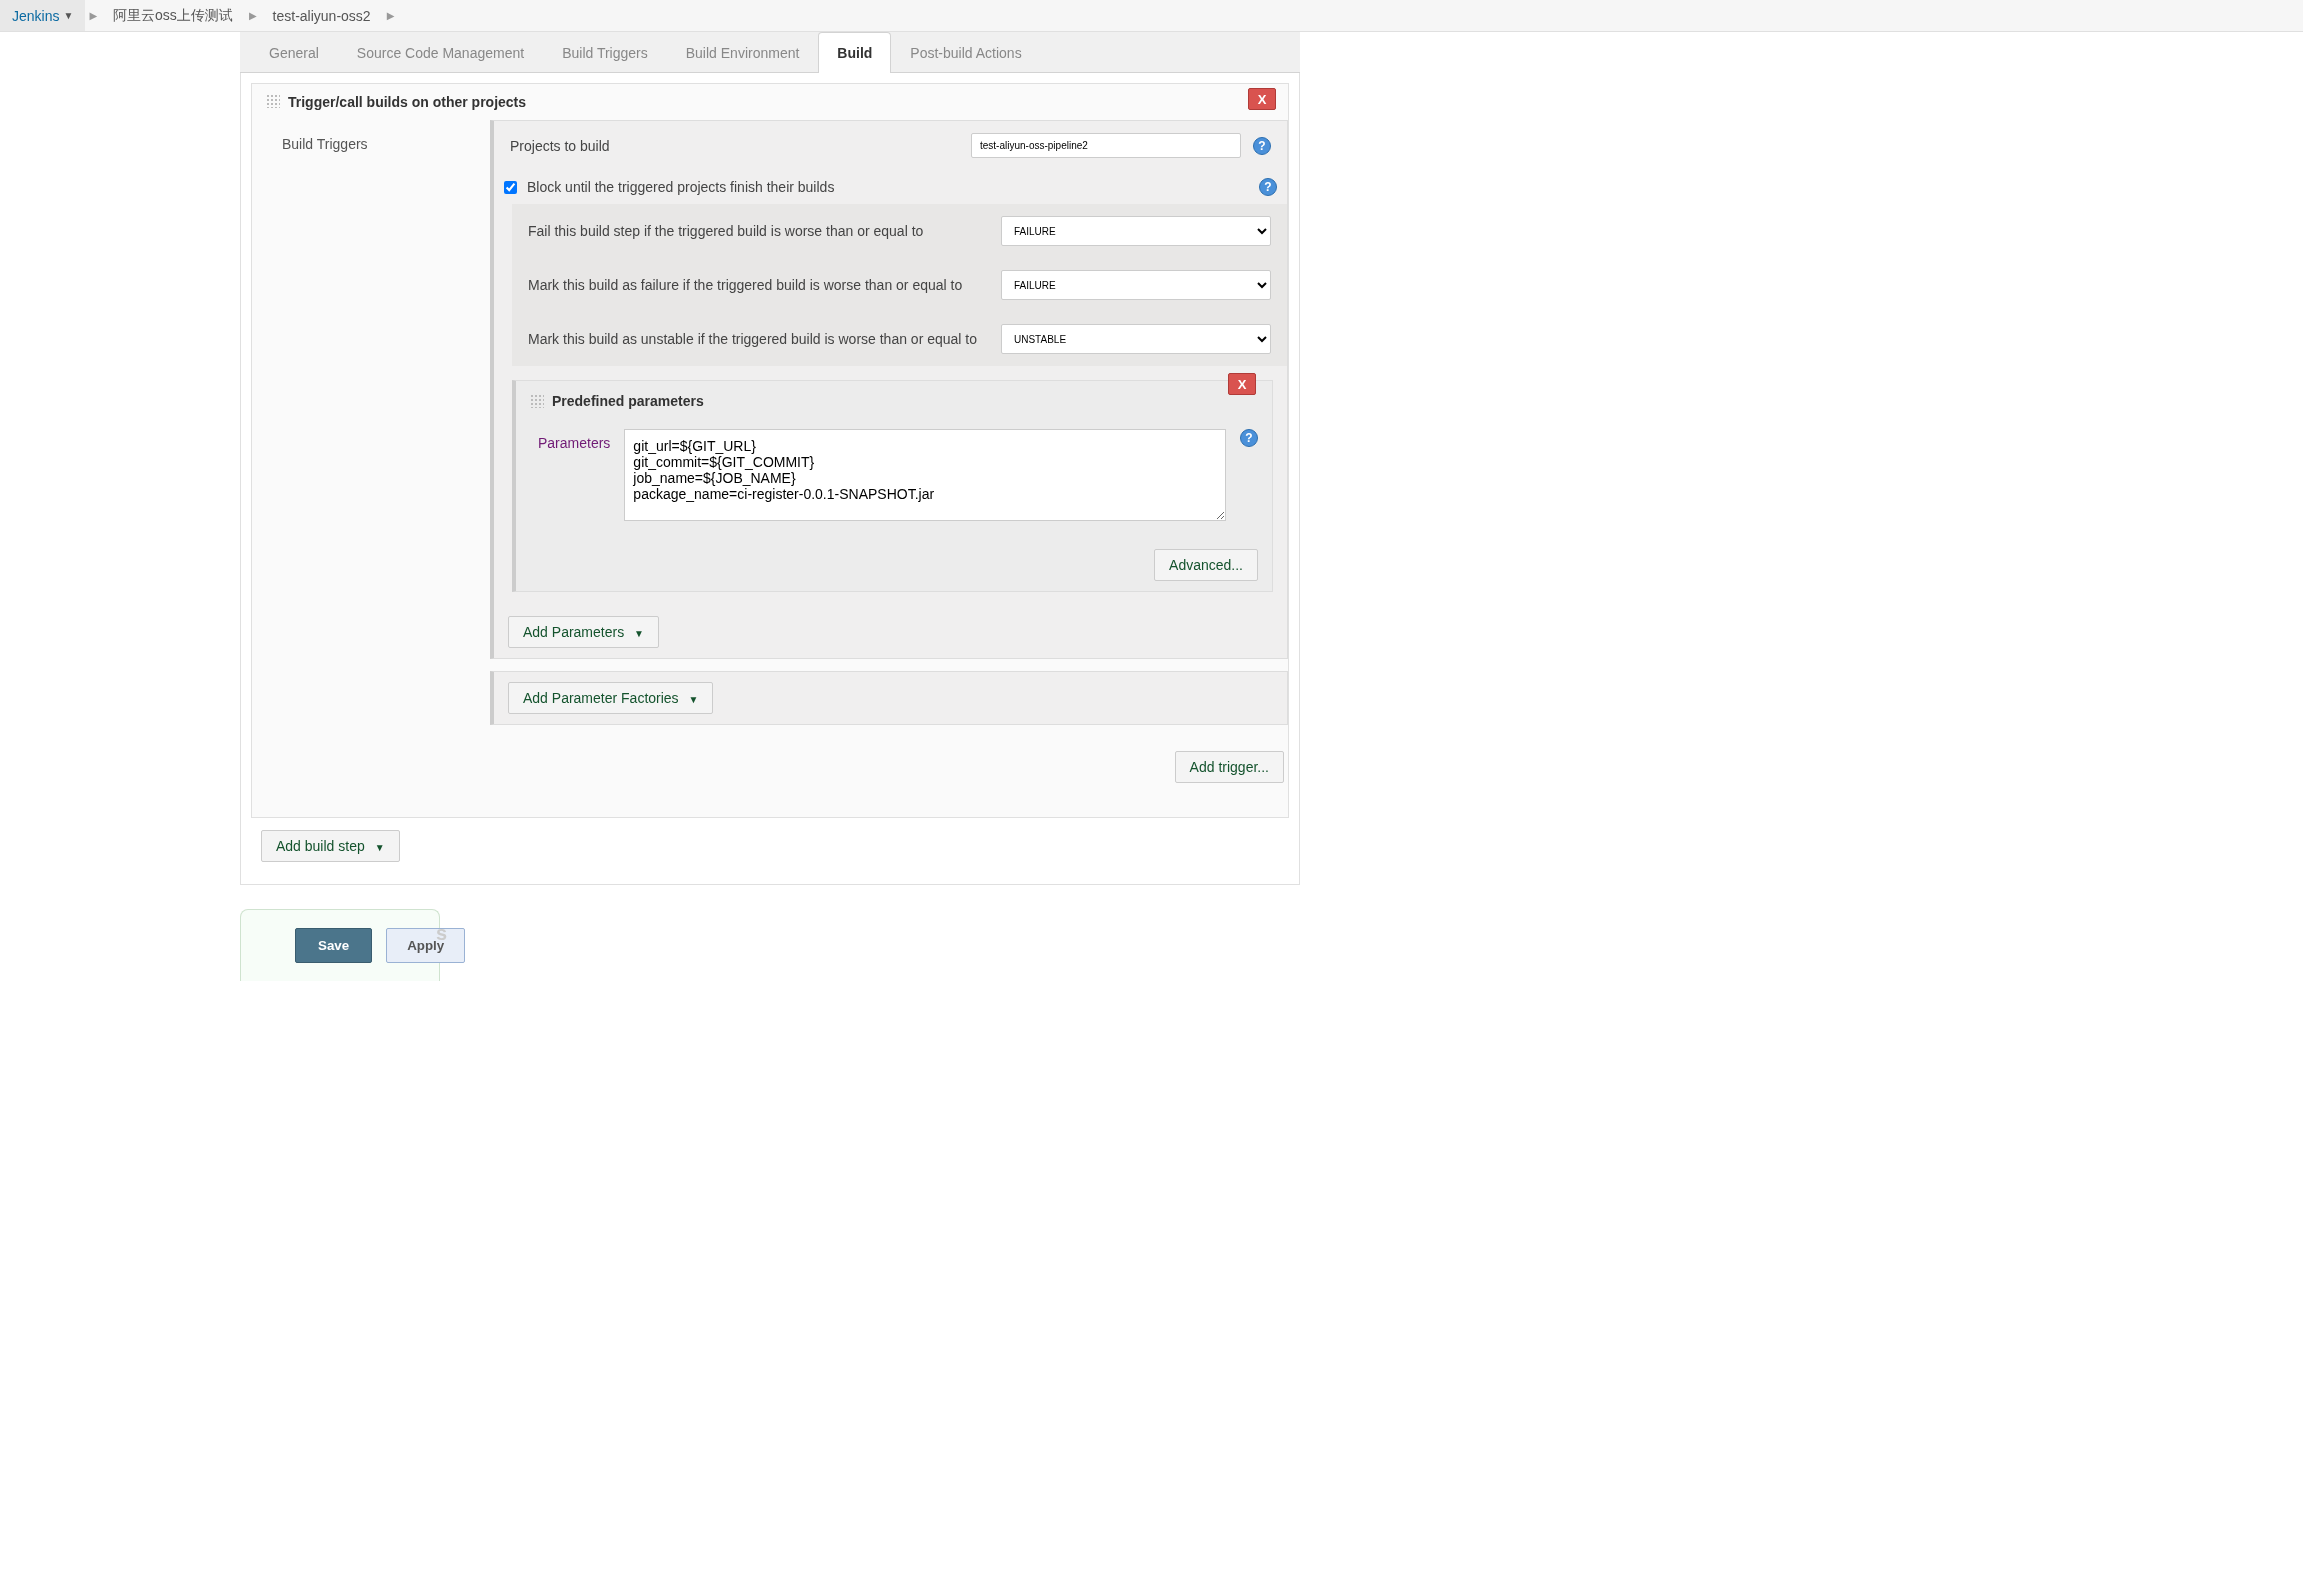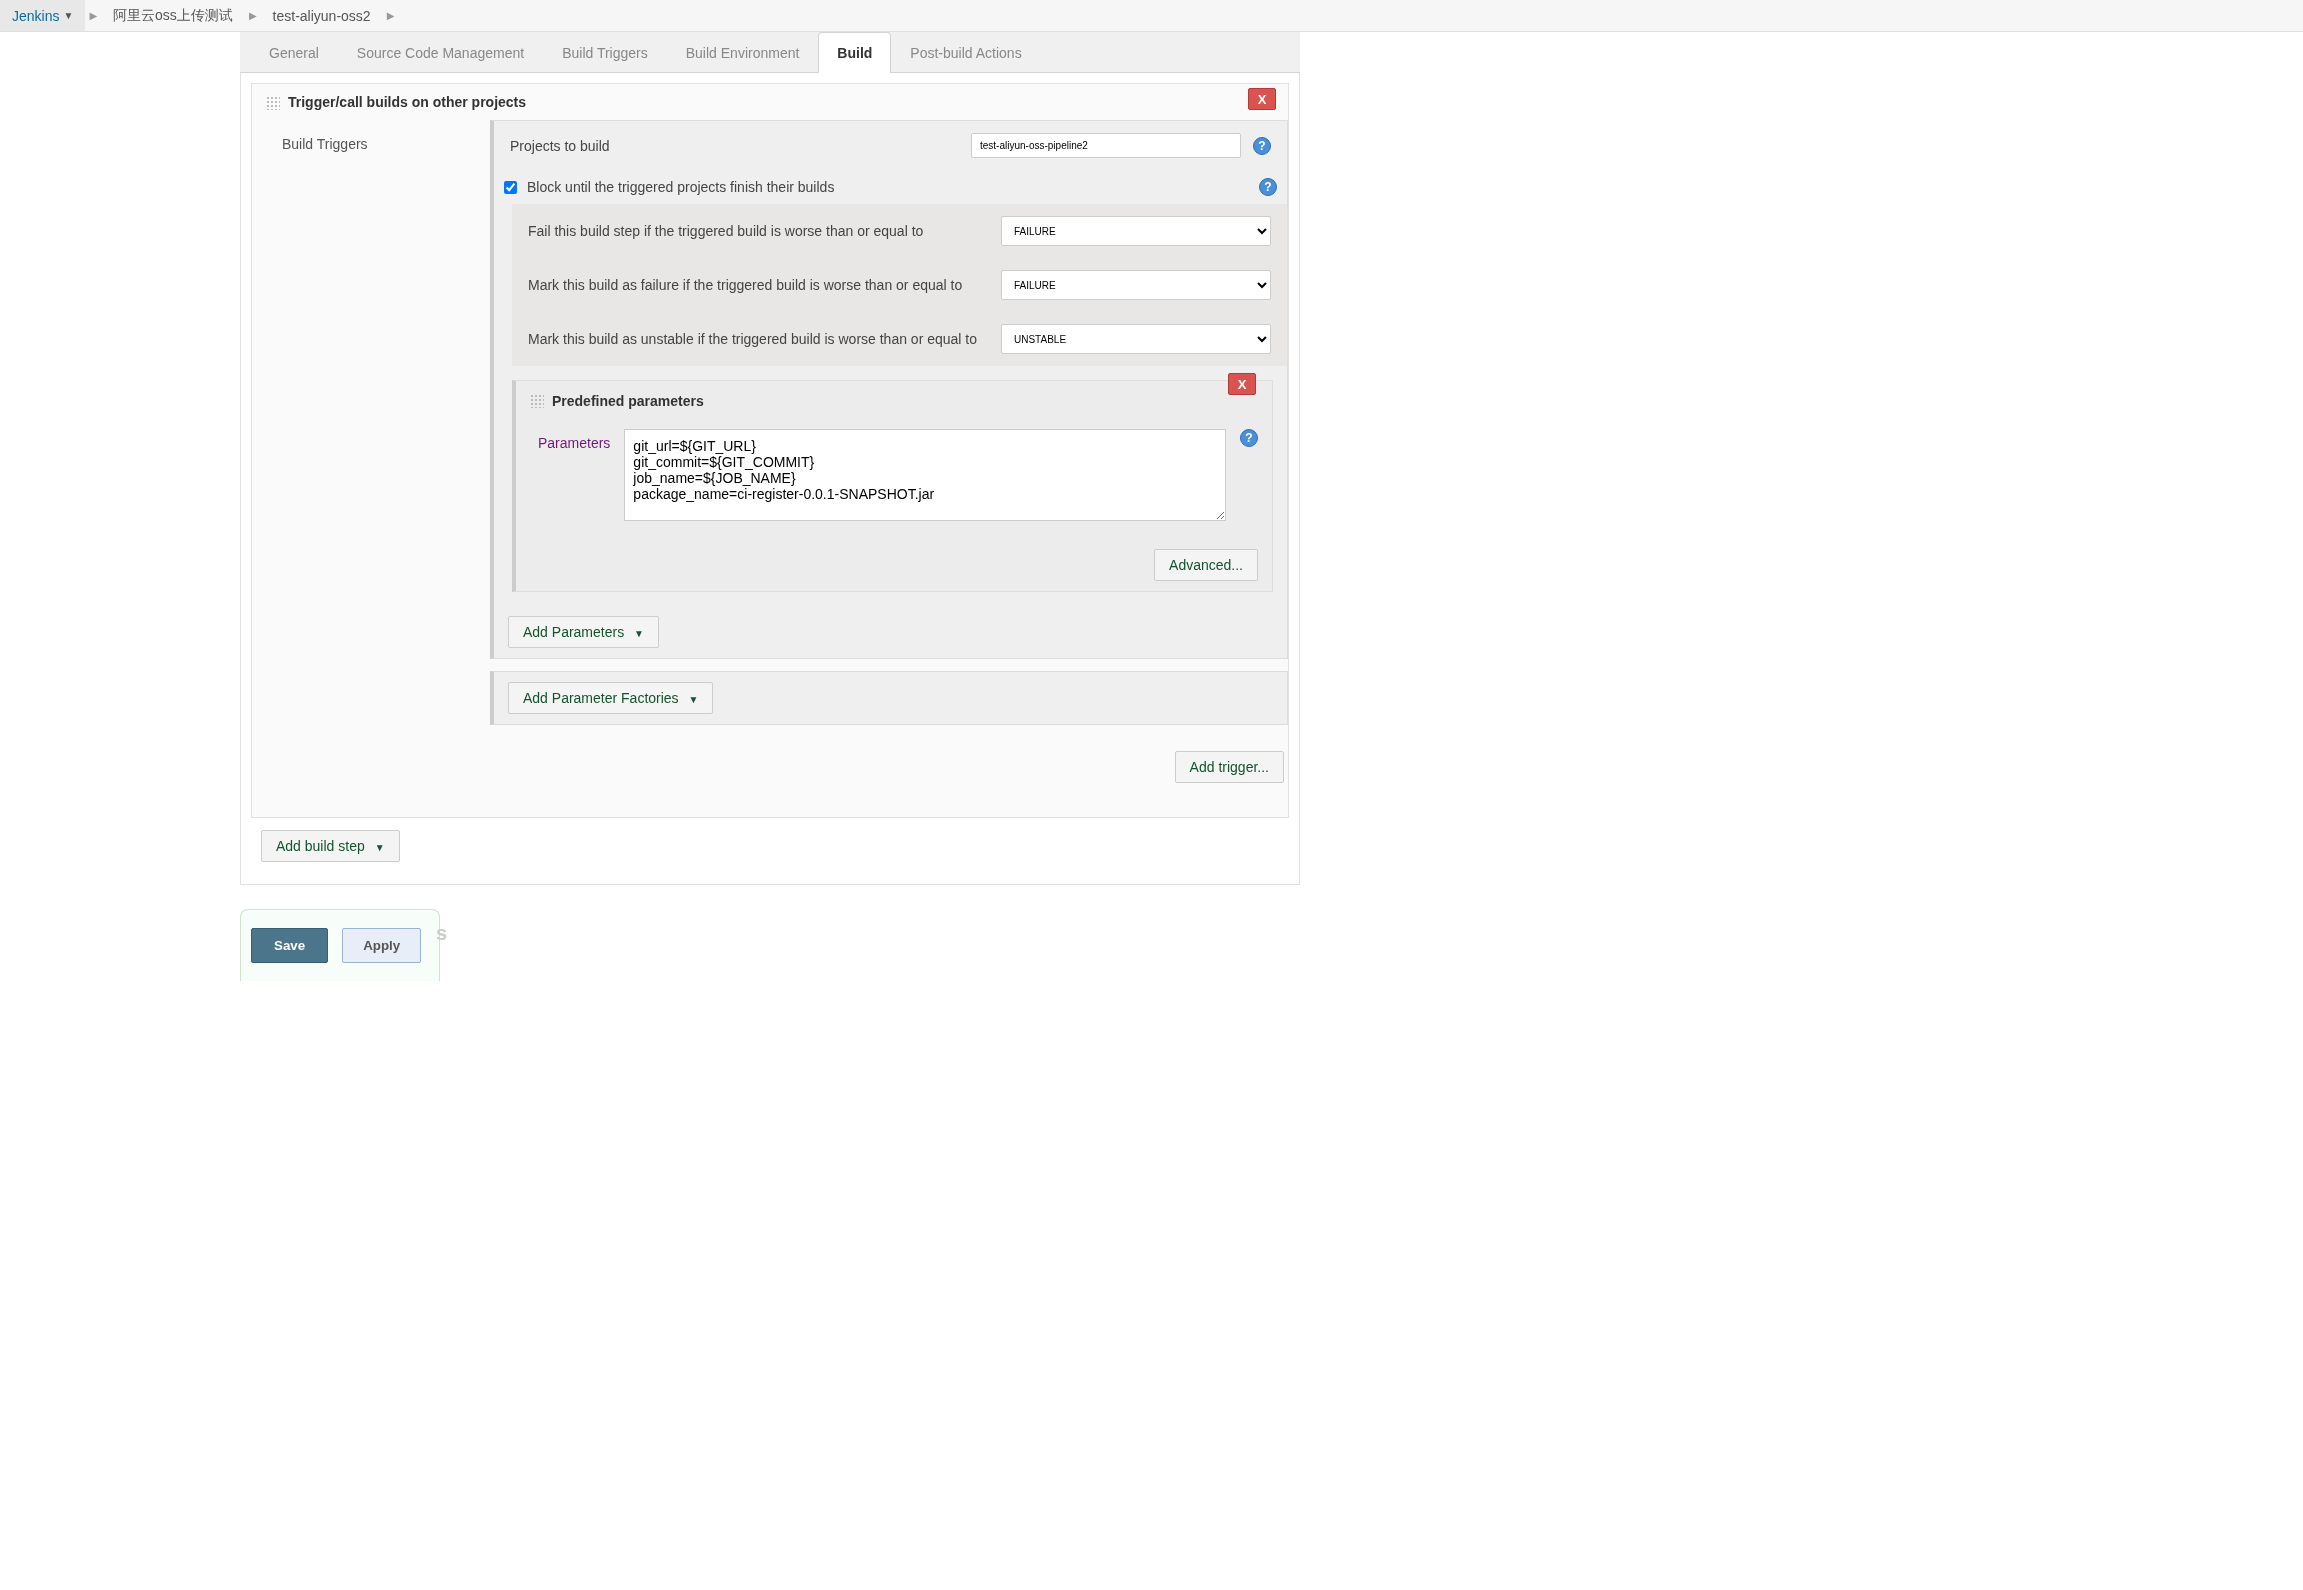--- a/index.html
+++ b/index.html
@@ -98,21 +98,21 @@
       width: 28px;
       height: 22px;
       font-weight: bold;
       cursor: pointer;
       font-size: 13px;
       line-height: 1;
     }
     
     .section-header {
       display: flex;
-      align-items: flex-end;
+      align-items: flex-start;
       padding: 10px 14px;
       font-weight: bold;
       font-size: 14px;
       color: #333;
     }
     .drag-handle {
       display: inline-block;
       width: 14px;
       height: 14px;
       margin-right: 8px;
@@ -250,20 +250,21 @@
       width: 200px;
     }
     .btn-save {
       background: #4b758b;
       color: #fff;
       border: 1px solid #3a5d6f;
       padding: 9px 22px;
       font-weight: bold;
       border-radius: 2px;
       cursor: pointer;
+      margin-left: 44px;
     }
     .btn-apply {
       background: #e8eef8;
       border: 1px solid #9ab2d4;
       color: #555;
       padding: 9px 20px;
       font-weight: bold;
       border-radius: 2px;
       cursor: pointer;
     }

